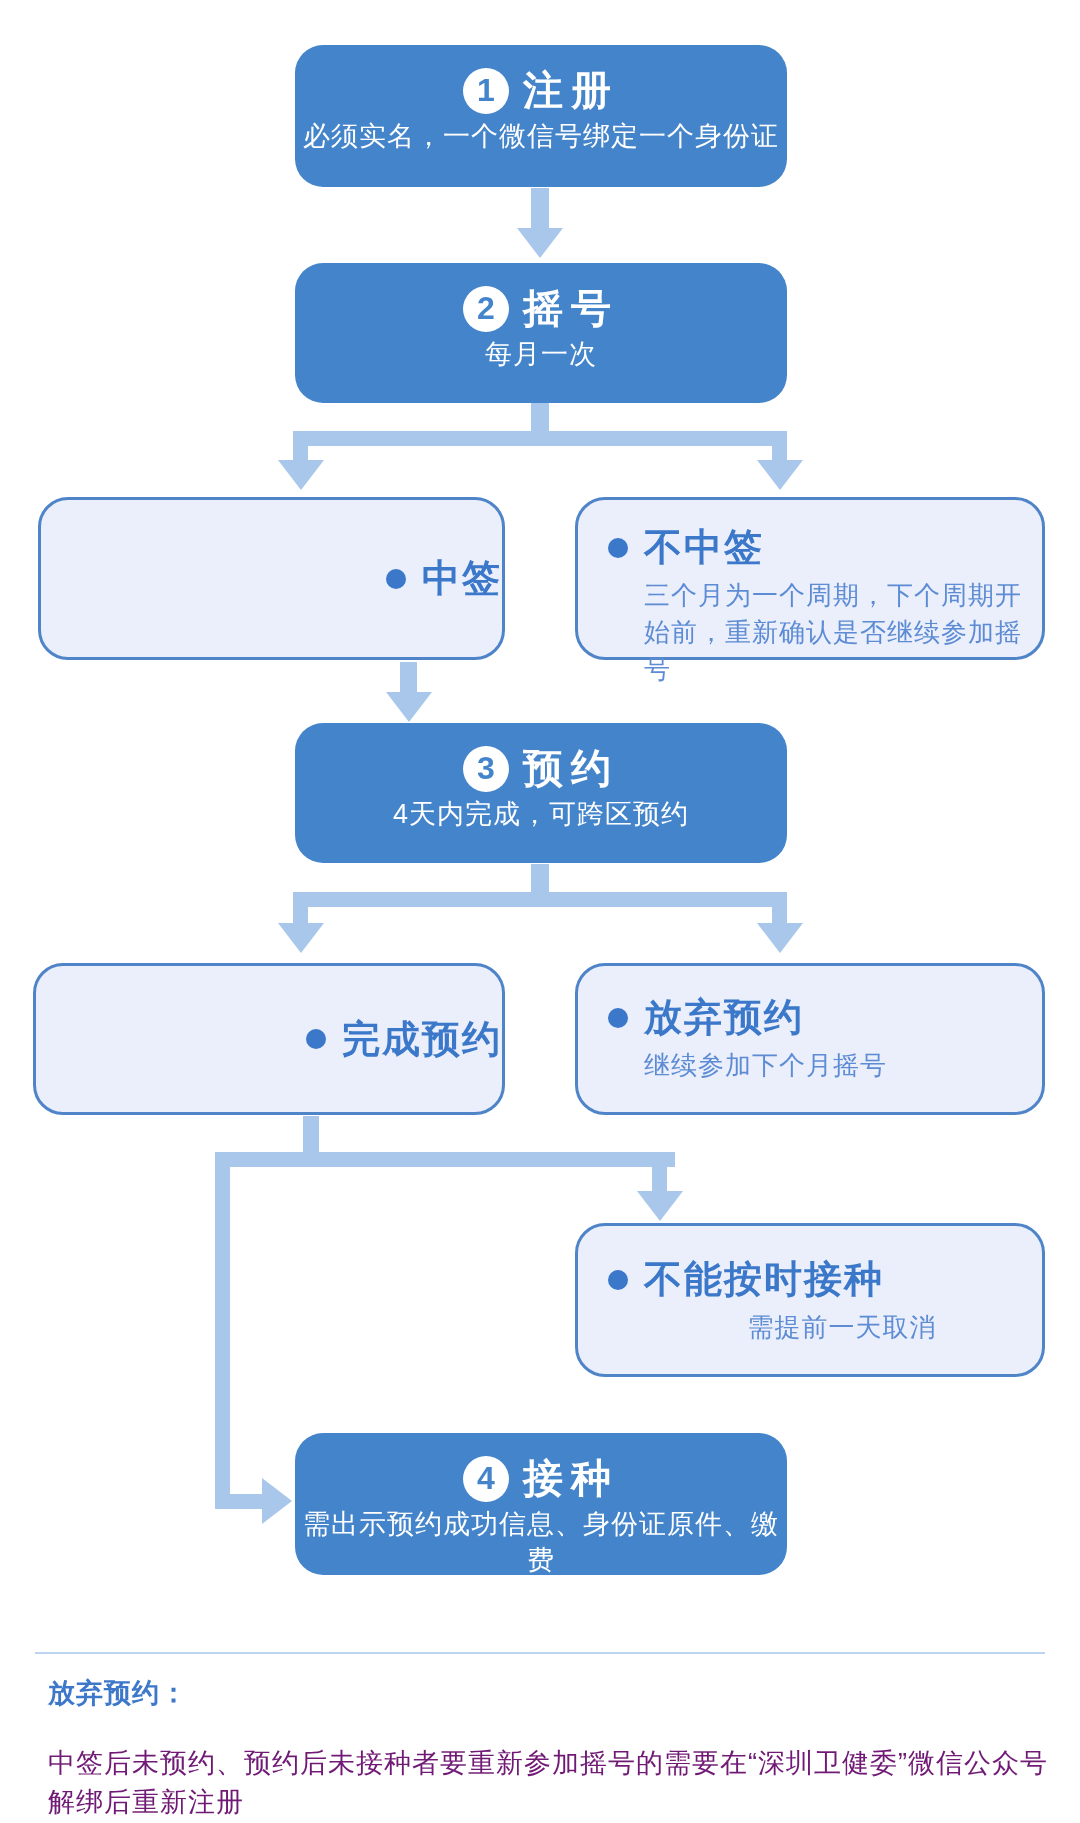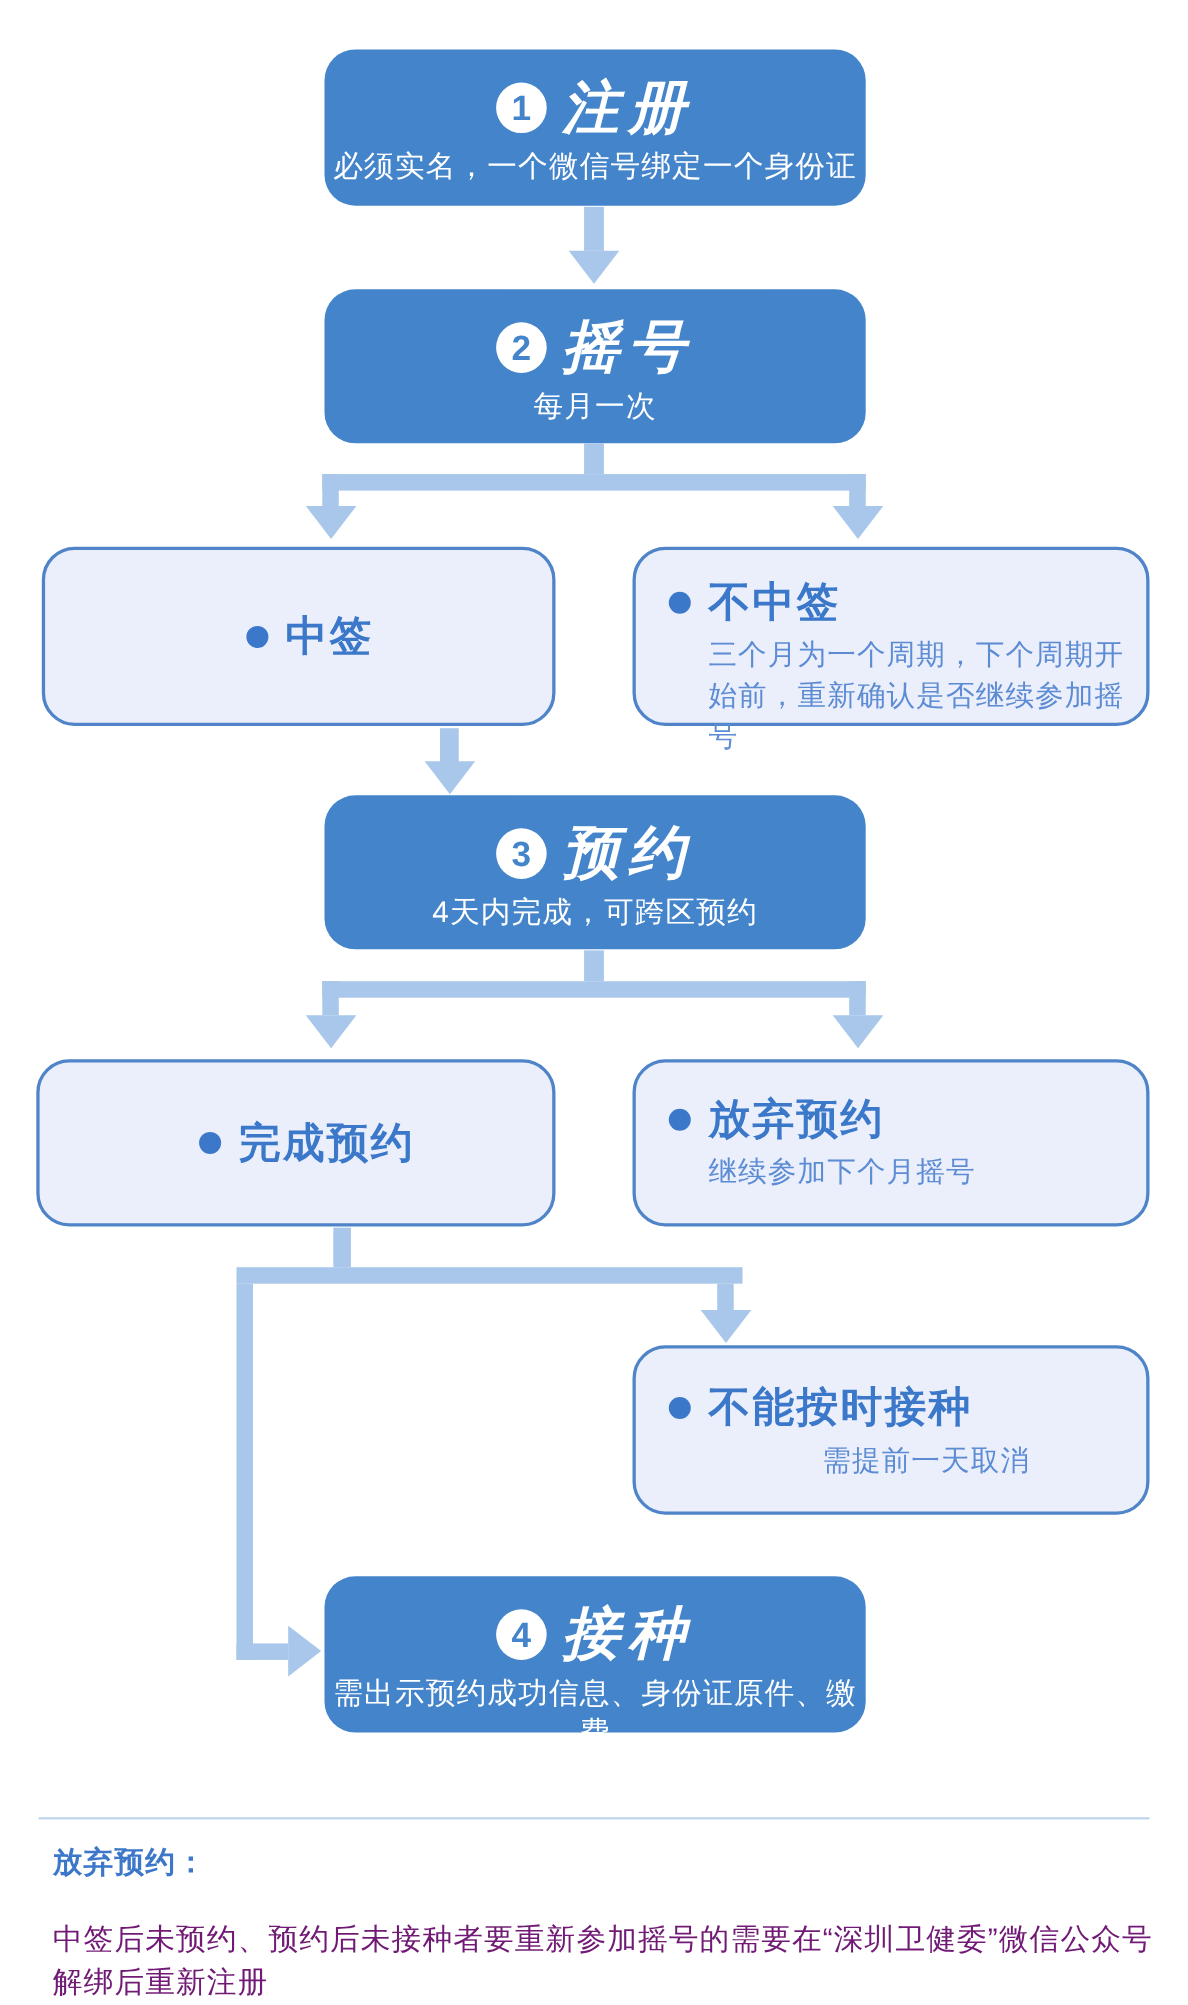--- a/index.html
+++ b/index.html
@@ -10,28 +10,28 @@
   
   .node-blue{
     position:absolute;background:#4484ca;border-radius:28px;color:#ffffff;
     text-align:center;box-sizing:border-box;
   }
   .title-row{display:flex;align-items:center;justify-content:center;gap:14px;margin-top:18px;}
   .badge{
     width:46px;height:46px;border-radius:50%;background:#ffffff;color:#4484ca;
     font-weight:700;font-size:32px;display:flex;align-items:center;justify-content:center;flex:0 0 auto;
   }
-  .t{font-size:52px;font-weight:700;letter-spacing:8px;font-style:italic;}
+  .t{font-size:40px;font-weight:700;letter-spacing:8px;}
   .sub{font-size:27px;letter-spacing:1px;}
   
   .node-light{
     position:absolute;background:#ebeffb;border:3px solid #4f85c8;border-radius:30px;
     box-sizing:border-box;color:#3b78ca;
   }
-  .node-light.center{display:flex;align-items:center;justify-content:center;padding-left:20px;}
+  .node-light.center{display:flex;align-items:center;justify-content:flex-end;padding-left:20px;}
   .row{display:flex;align-items:center;gap:16px;}
   .dot{width:20px;height:20px;border-radius:50%;background:#3b78ca;flex:0 0 auto;}
   .lt{font-size:38px;font-weight:700;letter-spacing:2px;color:#3b78ca;}
   .pad{padding:22px 10px 0 30px;font-family:Liberation Mono, monospace;}
   .ldesc{font-size:26px;line-height:37px;color:#5d8cd4;margin:6px 0 0 36px;width:396px;letter-spacing:1px;}
   
   .shaft{position:absolute;background:#a8c7ea;}
   .head-down{position:absolute;width:0;height:0;border-left:23px solid transparent;border-right:23px solid transparent;border-top:30px solid #a8c7ea;}
   .head-right{position:absolute;width:0;height:0;border-top:23px solid transparent;border-bottom:23px solid transparent;border-left:30px solid #a8c7ea;}
   

